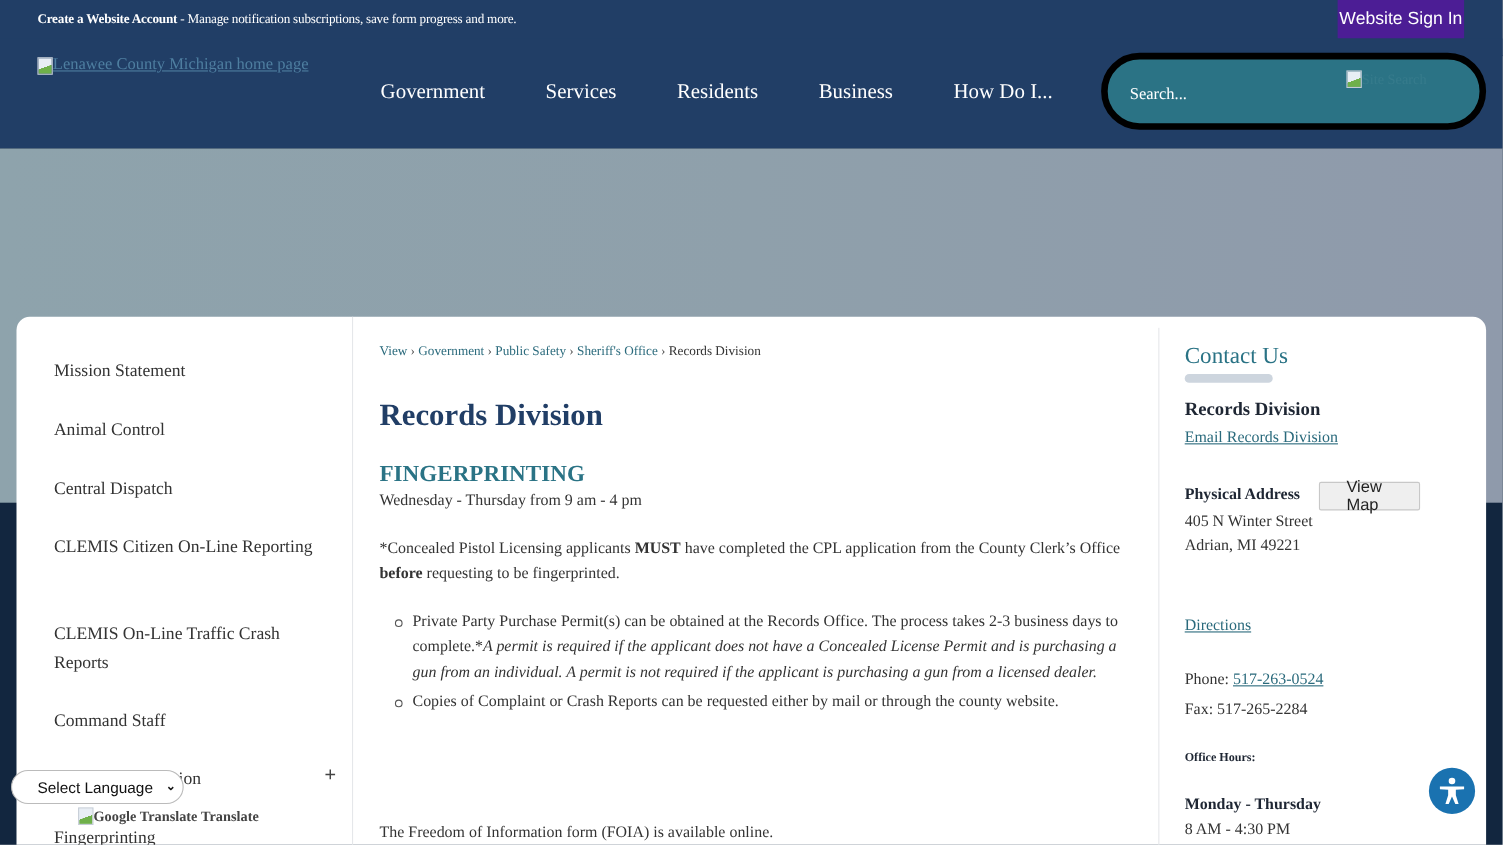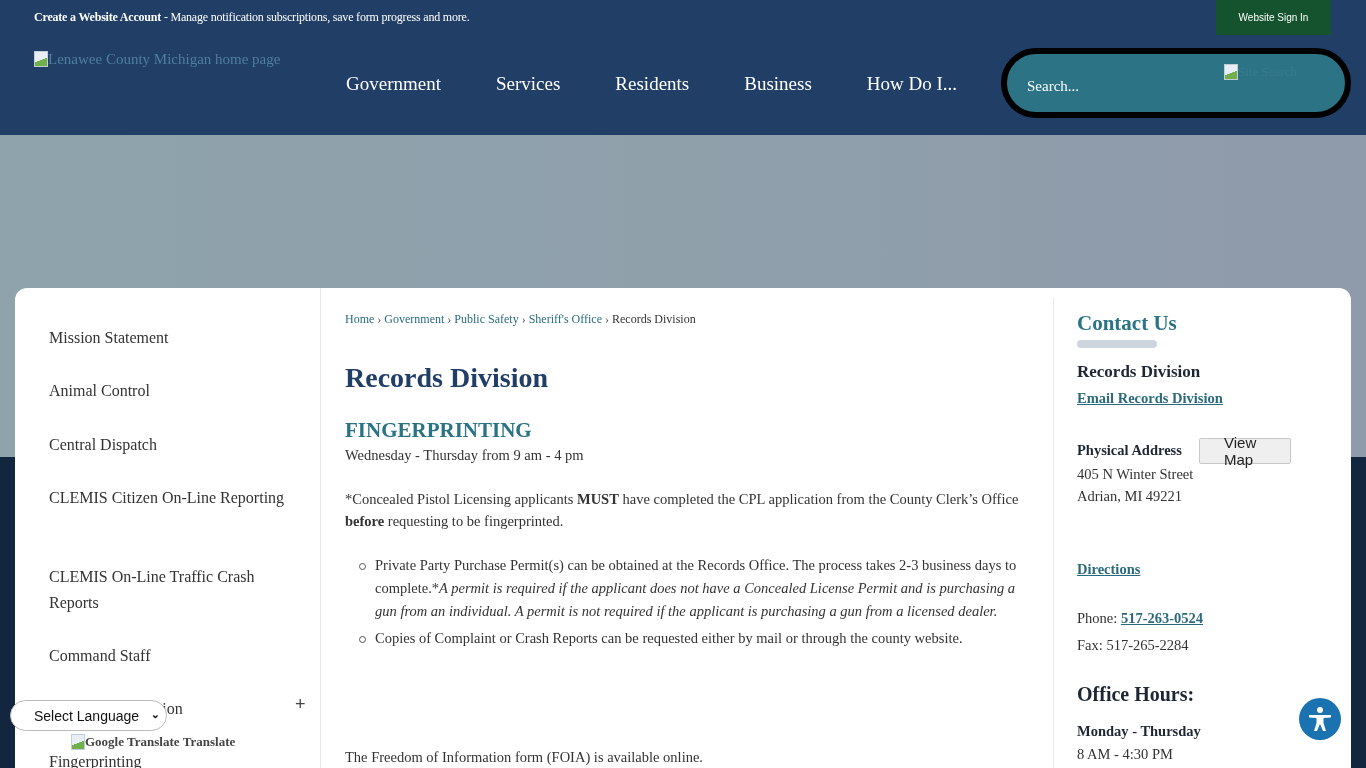--- a/index.html
+++ b/index.html
@@ -18,34 +18,34 @@
   }
   .topbar .account-msg {
     position: absolute; left: 34px; top: 10px;
     font-size: 12px; color: #fff;
     font-family: "Liberation Serif", serif;
     letter-spacing: -0.2px;
   }
   .topbar .account-msg b { font-weight: bold; }
   .topbar .signin {
     position: absolute; left: 1216px; top: 0; width: 115px; height: 35px;
-    background: #14532d; color: #fff;
+    background: #4c1d95; color: #fff;
     font-family: "Liberation Sans", sans-serif;
-    font-size: 10px; display: flex; align-items: center; justify-content: center;
+    font-size: 16px; display: flex; align-items: center; justify-content: center;
     cursor: pointer;
   }
   
   .header {
     position: absolute; left: 0; top: 35px; width: 1366px; height: 100px;
     background: #213e66;
   }
   .logo {
     position: absolute; left: 34px; top: 16px;
-    font-size: 15px; color: #4e7ea0; 
-    display: flex; align-items: flex-start;
+    font-size: 15px; color: #4e7ea0; text-decoration: underline;
+    display: flex; align-items: flex-end;
   }
   .logo .broken-img {
     width: 14px; height: 16px; display: inline-block; margin-right: 0;
     background: linear-gradient(160deg, #e8eef5 55%, #6fb04a 56%);
     border: 1px solid #c4ccd6;
   }
   .nav {
     position: absolute; left: 346px; top: 38px;
     display: flex; gap: 0;
   }
@@ -121,27 +121,27 @@
   .bullets li::before {
     content: ""; position: absolute; left: 14px; top: 9px; width: 5px; height: 5px;
     border: 1px solid #555; border-radius: 50%;
   }
   .bullets i { font-style: italic; }
   .rightcol {
     position: absolute; left: 1038px; top: 10px; width: 298px; height: 490px;
     border-left: 1px solid #e5e7ea;
   }
   .contact-title {
-    position: absolute; left: 23px; top: 13px; font-size: 21px; font-weight: bold; color: #2a7385;
+    position: absolute; left: 23px; top: 13px; font-size: 21px; font-weight: normal; color: #2a7385;
   }
   .contact-bar {
     position: absolute; left: 23px; top: 42px; width: 80px; height: 8px; border-radius: 4px; background: #cdd5de;
   }
   .rc-text { position: absolute; left: 23px; font-size: 14.5px; color: #333; white-space: nowrap; }
-  .rc-link { color: #2a6a7c; text-decoration: underline; cursor: pointer; font-weight: bold; }
+  .rc-link { color: #2a6a7c; text-decoration: underline; cursor: pointer; }
   .rc-bold { font-weight: bold; color: #1e2633; }
   .viewmap {
     position: absolute; left: 145px; top: 140px; width: 92px; height: 26px;
     background: #efefef; border: 1px solid #c8c8c8; border-radius: 2px;
     font-family: "Liberation Sans", sans-serif; font-size: 15px; color: #222;
     display: flex; align-items: center; justify-content: flex-end; padding-right: 6px; cursor: pointer; padding-left: 24px;
   }
   
   .lang-select {
     position: absolute; left: 10px; top: 700px; width: 157px; height: 31px;
@@ -206,21 +206,21 @@
     <div class="side-item" style="top:144px">Central Dispatch</div>
     <div class="side-item" style="top:276px; width:230px">CLEMIS On-Line Traffic Crash Reports</div>
     <div class="side-item" style="top:355px">Command Staff</div>
     <div class="side-item" style="top:408px">Corrections Division</div>
     <div class="side-expand">+</div>
     <div class="side-item" style="top:461px">Fingerprinting</div>
   </div>
 
   <div class="content">
     <div class="breadcrumb">
-      <a>Home</a><span class="sep">›</span><a>Government</a><span class="sep">›</span><a>Public Safety</a><span class="sep">›</span><a>Sheriff's Office</a><span class="sep">›</span><span>Records Division</span>
+      <a>View</a><span class="sep">›</span><a>Government</a><span class="sep">›</span><a>Public Safety</a><span class="sep">›</span><a>Sheriff's Office</a><span class="sep">›</span><span>Records Division</span>
     </div>
     <h1 class="page-title">Records Division</h1>
     <h2 class="section-title">FINGERPRINTING</h2>
     <div class="body-text" style="top:156px">Wednesday - Thursday from 9 am - 4 pm</div>
     <div class="body-text" style="top:200px; width:690px">
       <span>*Concealed Pistol Licensing applicants </span><b>MUST</b><span> have completed the CPL application from the County Clerk’s Office </span><b>before</b><span> requesting to be fingerprinted.</span>
     </div>
     <ul class="bullets">
       <li><span>Private Party Purchase Permit(s) can be obtained at the Records Office.  The process takes 2-3 business days to complete.*</span><i>A permit is required if the applicant does not have a Concealed License Permit and is purchasing a gun from an individual.  A permit is not required if the applicant is purchasing a gun from a licensed dealer.</i></li>
       <li><span>Copies of Complaint or Crash Reports can be requested either by mail or through the county website.</span></li>
@@ -235,21 +235,21 @@
     <div class="rc-text rc-link" style="top:92px">Email Records Division</div>
     <div class="rc-text rc-bold" style="top:144px">Physical Address</div>
     <div class="viewmap">View Map</div>
     <div class="rc-text" style="top:168px">405 N Winter Street</div>
     <div class="rc-text" style="top:190px">Adrian, MI 49221</div>
     <div class="rc-text rc-link" style="top:263px">Directions</div>
     <div class="rc-text" style="top:312px">
       <span>Phone: </span><span class="rc-link">517-263-0524</span>
     </div>
     <div class="rc-text" style="top:339px">Fax: 517-265-2284</div>
-    <div class="rc-text rc-bold" style="top:385px; font-size:20px">Office Hours:</div>
+    <div class="rc-text rc-bold" style="top:385px; font-size:11px">Office Hours:</div>
     <div class="rc-text rc-bold" style="top:425px">Monday - Thursday</div>
     <div class="rc-text" style="top:448px">8 AM - 4:30 PM</div>
   </div>
 </div>
 
 <div class="lang-select">
   <span>Select Language</span>
   <span class="chev">⌄</span>
 </div>
 <div class="gtranslate">

